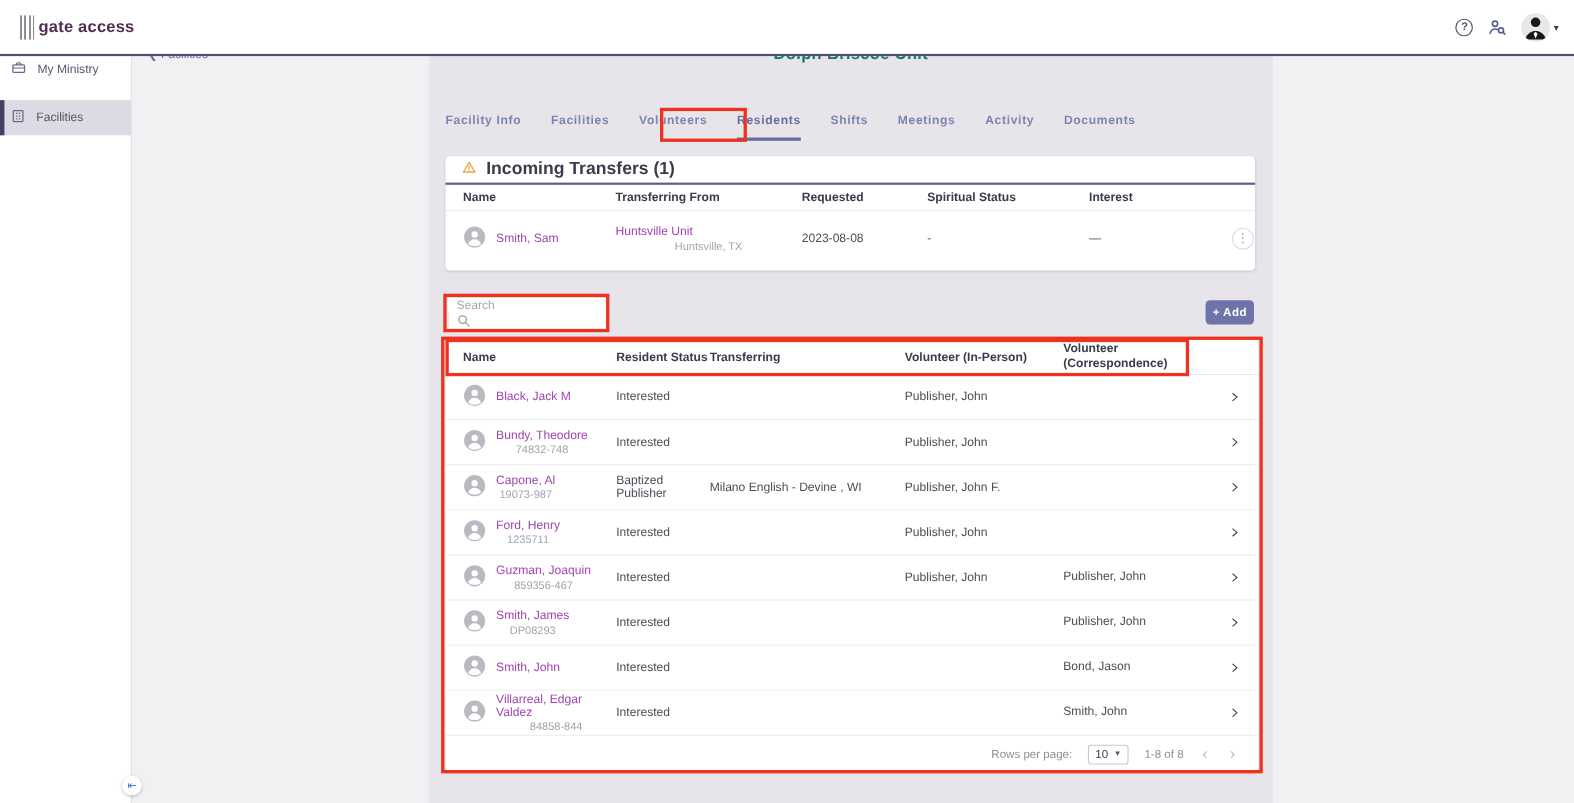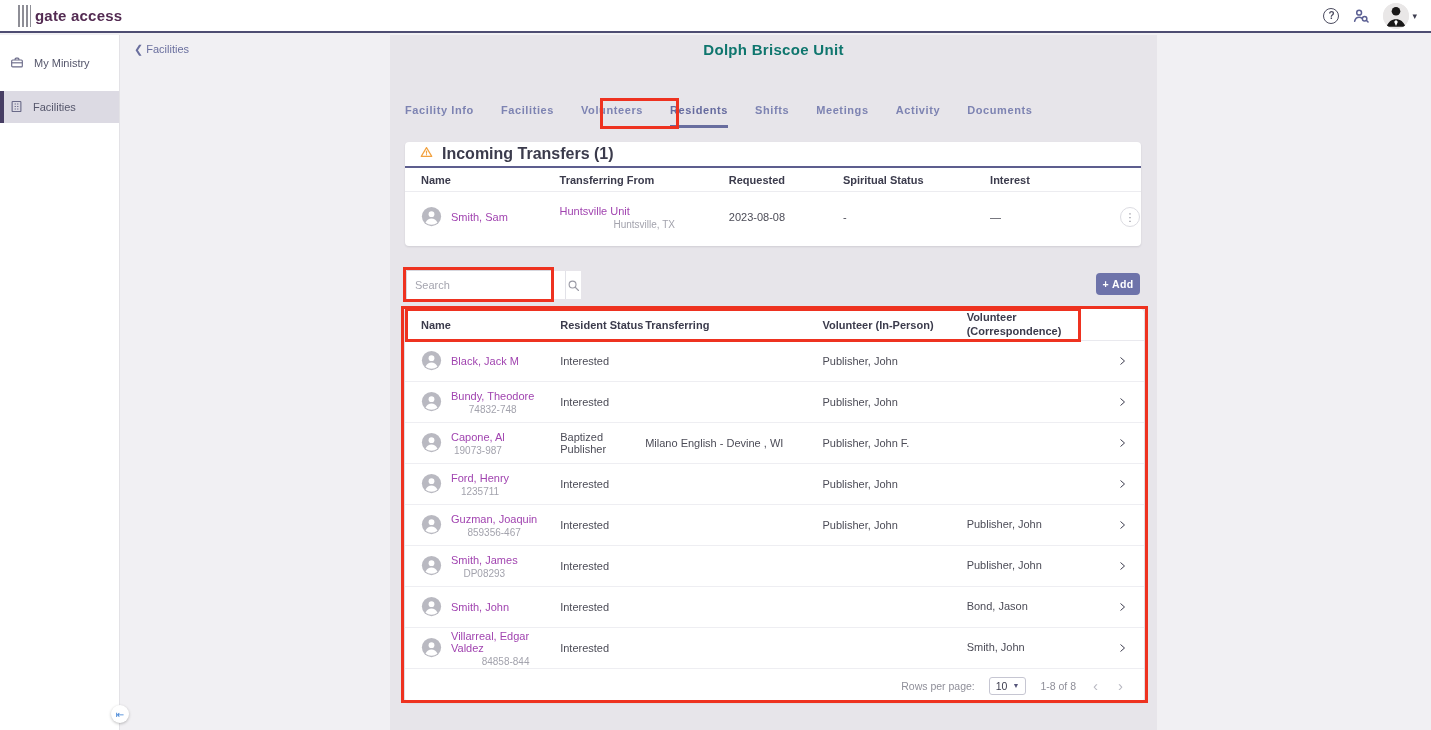--- a/index.html
+++ b/index.html
@@ -1,21 +1,21 @@
 <!DOCTYPE html>
 <html><head>
 <meta charset="utf-8">
 <style>
   * { margin:0; padding:0; box-sizing:border-box; }
   html,body { width:1431px; height:730px; }
   body { font-family:"Liberation Sans", sans-serif; background:#f1f0f3; }
   #page { position:relative; width:1431px; height:730px; overflow:hidden; background:#f1f0f3; }
 
   
-  .topbar { position:absolute; left:0; top:0; width:1431px; height:33px; background:#fff;
+  .topbar { position:absolute; left:0; top:0; width:1431px; height:51px; background:#fff;
             border-bottom:2px solid #4e4d72; display:flex; align-items:center; justify-content:space-between; padding:0 14px 0 18px; z-index:5; }
   .logo { display:flex; align-items:center; gap:4px; }
   .logo-bars { width:13px; height:22px; background:repeating-linear-gradient(90deg,#8e8e96 0 2px,transparent 2px 4px); }
   .logo-text { font-size:15px; font-weight:bold; color:#532b52; letter-spacing:.2px; }
   .top-actions { display:flex; align-items:center; gap:12px; }
   .help-icon { width:16px; height:16px; border:1.6px solid #4c4c60; border-radius:50%; color:#4c4c60;
                font-size:10px; font-weight:bold; display:flex; align-items:center; justify-content:center; cursor:pointer; }
   .icon-btn svg { display:block; }
   .avatar-wrap { display:flex; align-items:center; gap:3px; cursor:pointer; }
   .avatar { width:26px; height:26px; border-radius:50%; overflow:hidden; background:#e9e7e7; }
@@ -52,21 +52,21 @@
   .tcol-menu{width:3%; display:flex; justify-content:center;}
   .t-head .tcol-name{padding-left:16px;}
   .link { color:#a144b0; cursor:pointer; }
   .sub { font-size:10px; color:#a3a3ad; margin-top:2px;text-align:center; }
   .row-avatar { width:21px; height:21px; flex:0 0 21px; }
   .menu-dots { width:20px; height:20px; border-radius:50%; border:1px solid #dcdce2; display:flex; align-items:center;
                justify-content:center; color:#8e8e99; font-size:11px; letter-spacing:0; cursor:pointer; line-height:1; }
 
   
   .search-wrap { position:absolute; left:406px; top:270px; width:146px; height:30px; display:flex; background:#fff;
-                 border:1px solid #d7d7de; border-radius:2px; }
+                 border:1px solid #d7d7de; border-radius:2px;flex-direction:column; }
   .search-input { flex:1; border:none; outline:none; padding:0 8px; font-size:11px; color:#4c4c57; font-family:"Liberation Sans",sans-serif; }
   .search-input::placeholder { color:#a5a5af; }
   .search-btn { width:27px; border-left:1px solid #e2e2e8; display:flex; align-items:center; justify-content:center; cursor:pointer; background:#fff; }
   .add-btn { position:absolute; left:1096px; top:273px; width:44px; height:22px; background:#6e73aa; color:#fff;
              font-size:10.5px; font-weight:bold; border:none; border-radius:4px; cursor:pointer; letter-spacing:.4px; }
 
   
   .residents { left:405px; top:309px; width:739px; height:393px; }
   .r-head { display:flex; align-items:center; height:32px; font-size:11px; font-weight:bold; color:#3b3b4c; border-bottom:1px solid #e9e9ee; }
   .r-row { display:flex; align-items:center; height:41px; font-size:11px; color:#4c4c57; border-bottom:1px solid #eeeef2; cursor:pointer; }

